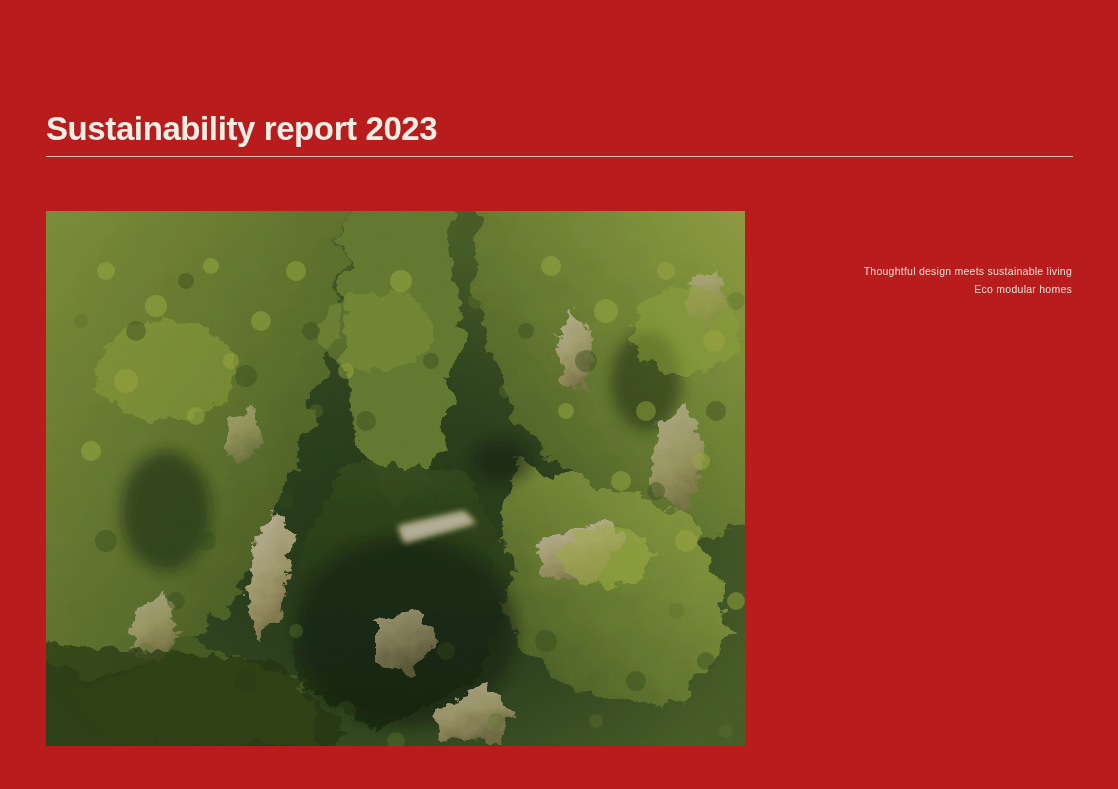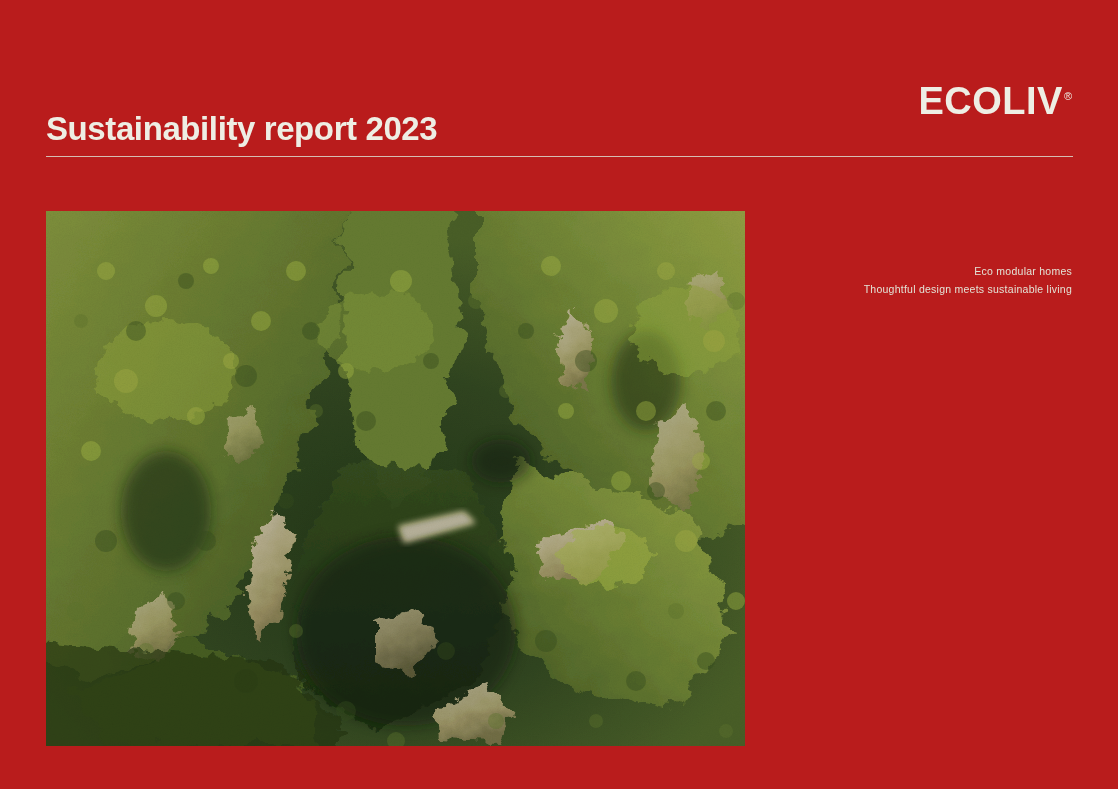--- a/index.html
+++ b/index.html
@@ -104,23 +104,20 @@
     letter-spacing: 0.25px;
   }
 </style>
 </head>
 <body>
 
 <div class="page">
 
   <h1 class="report-title">Sustainability report 2023</h1>
 
-  <div class="brand-logo">
-    <span>ECOLIV</span><span class="brand-mark">®</span>
-  </div>
 
   <div class="header-rule"></div>
 
   <div class="hero-photo">
     <svg viewBox="0 0 699 535" preserveAspectRatio="none">
       <defs>
         <radialGradient id="gValley" cx="48%" cy="62%" r="58%">
           <stop offset="0%" stop-color="#1b2c13"></stop>
           <stop offset="55%" stop-color="#27381a"></stop>
           <stop offset="100%" stop-color="#3d4f21"></stop>
@@ -289,18 +286,18 @@
       <g opacity="0.65" filter="url(#fBlobS)">
         <path d="M-20,430 L230,450 L300,520 L280,560 L-20,560 Z" fill="#1a2b11"></path>
       </g>
 
       <rect width="699" height="535" fill="url(#pTex)" opacity="0.3" style="mix-blend-mode:overlay"></rect>
       <rect width="699" height="535" fill="#1d2a12" opacity="0.12"></rect>
     </svg>
   </div>
 
   <div class="tagline-block">
+    <span class="tagline-line">Thoughtful design meets sustainable living</span>
     <span class="tagline-line">Eco modular homes</span>
-    <span class="tagline-line">Thoughtful design meets sustainable living</span>
   </div>
 
 
 </div>
 
 </body></html>

